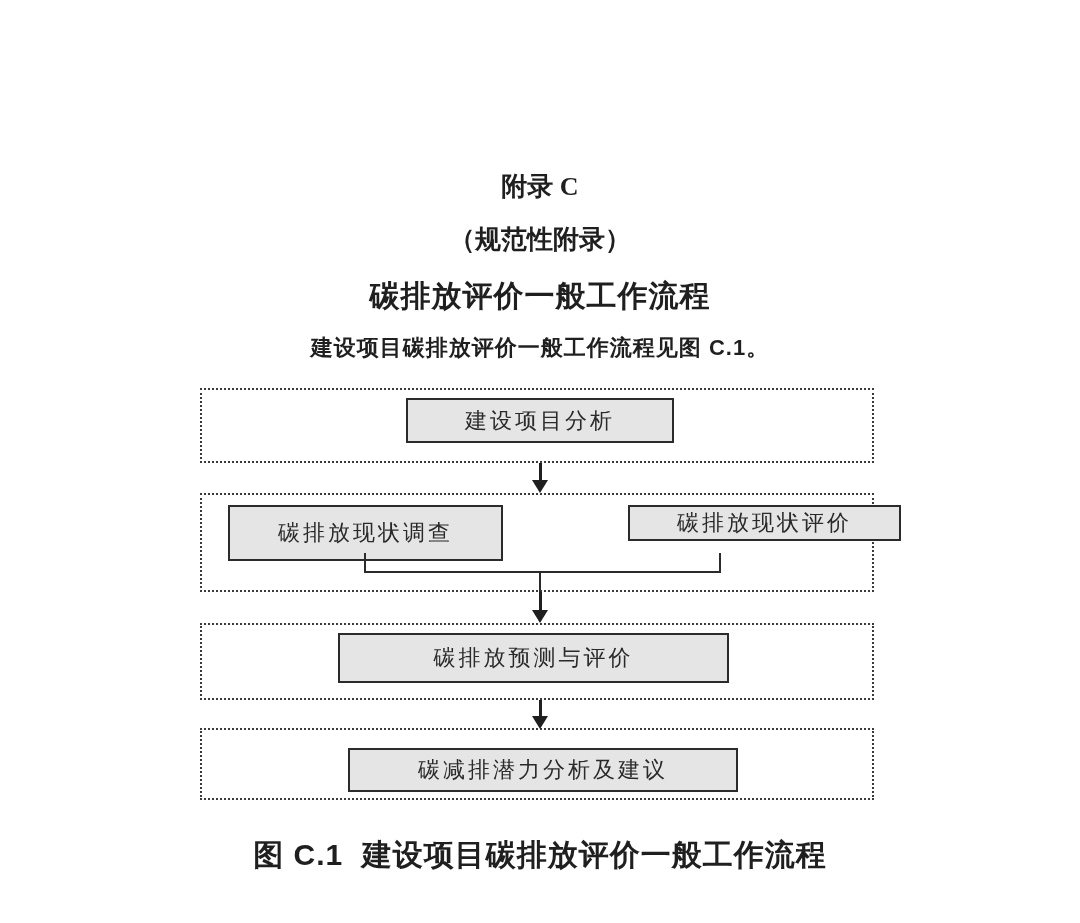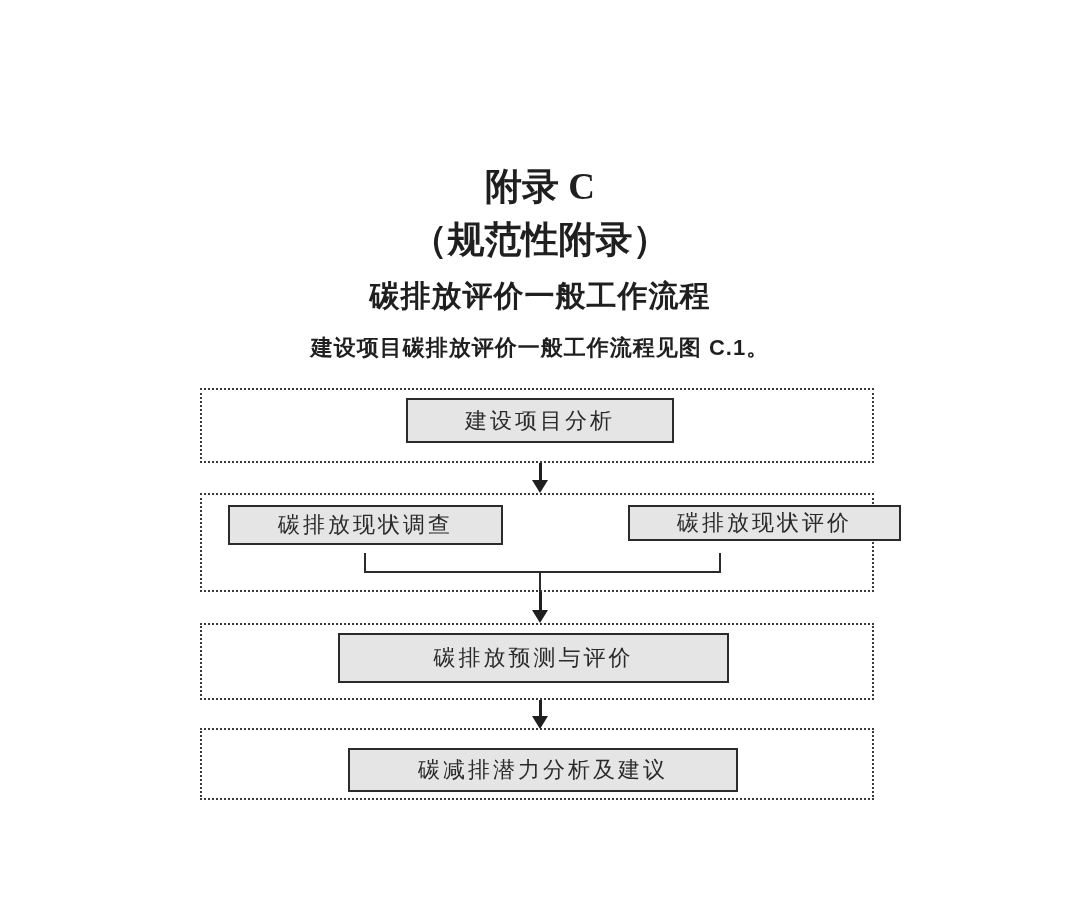--- a/index.html
+++ b/index.html
@@ -16,21 +16,21 @@
   .heading {
     position: absolute;
     left: 0;
     width: 100%;
     text-align: center;
     color: #1f1f1f;
   }
   .h-serif {
     font-family: "Liberation Serif", "DejaVu Serif", serif;
     font-weight: 600;
-    font-size: 37px;
+    font-size: 26px;
     line-height: 34px;
   }
   .h-sans {
     font-family: "Liberation Sans", "DejaVu Sans", sans-serif;
     font-weight: 700;
     letter-spacing: 1px;
   }
   .appendix-label   { top: 170px; }
   .appendix-type    { top: 223px; }
   .appendix-subject { top: 279px; font-size: 30px; line-height: 34px; }
@@ -57,21 +57,21 @@
     box-sizing: border-box;
     display: flex;
     align-items: center;
     justify-content: center;
     font-family: "Liberation Serif", "DejaVu Serif", serif;
     font-size: 22px;
     letter-spacing: 3px;
     color: #2a2a2a;
   }
   .node-1  { left: 406px; top: 398px; width: 268px; height: 45px; }
-  .node-2l { left: 228px; top: 505px; width: 275px; height: 40px; }
+  .node-2l { left: 228px; top: 505px; width: 275px; height: 56px; }
   .node-2r { left: 584px; top: 505px; width: 273px; height: 36px; margin-left: 44px; }
   .node-3  { left: 338px; top: 633px; width: 391px; height: 50px; }
   .node-4  { left: 348px; top: 748px; width: 390px; height: 44px; text-align: center; }
 
   
   .conn {
     position: absolute;
     background: #2b2b2b;
   }
   .conn-stub-left   { left: 364px; top: 553px; width: 2px;   height: 20px; }
@@ -157,14 +157,15 @@
       <div class="shaft"></div>
       <div class="head"></div>
     </div>
     <div class="arrow arrow-3">
       <div class="shaft"></div>
       <div class="head"></div>
     </div>
 
   </div>
 
+  <div class="figure-caption">图 C.1  建设项目碳排放评价一般工作流程</div>
 
 </div>
 
 </body></html>

